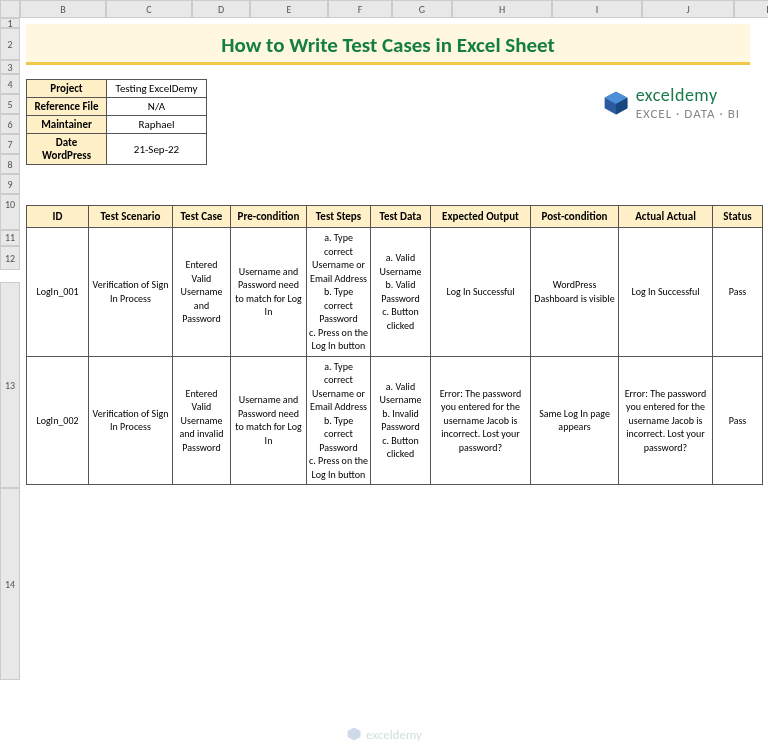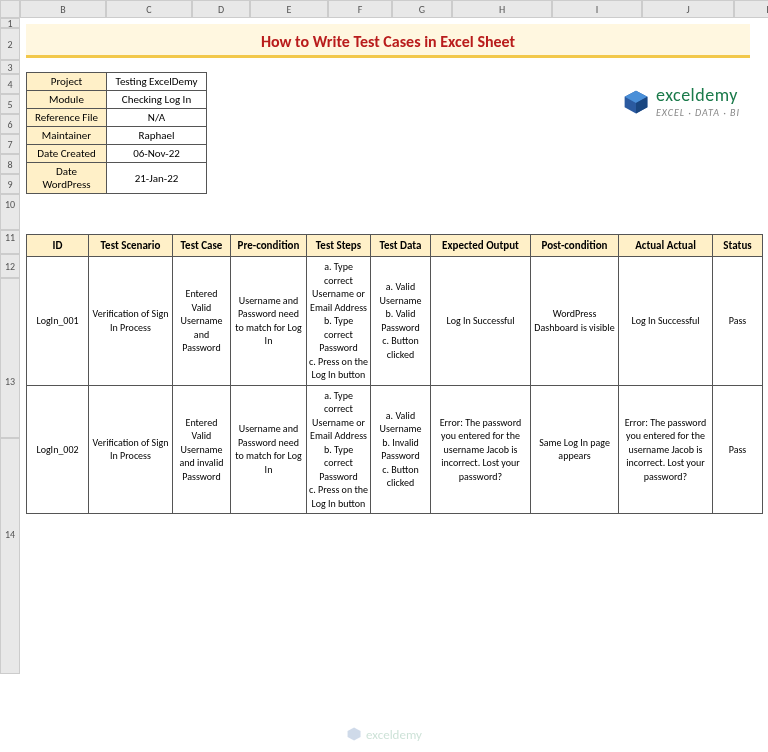--- a/index.html
+++ b/index.html
@@ -13,57 +13,57 @@
     overflow: hidden;
     position: relative;
   }
   .content {
     position: absolute;
     left: 26px;
     top: 24px;
     width: 724px;
   }
   .title {
-    font-size: 16px;
+    font-size: 21px;
     font-weight: bold;
-    color: #b91c1c;
+    color: #15803d;
     text-align: center;
     padding: 8px 0 4px 0;
     background: #fff7e0;
     border-bottom: 3px solid #f2c84b;
   }
   .meta-table {
     margin-top: 14px;
     border-collapse: collapse;
   }
   .meta-table td {
     border: 1px solid #555;
     padding: 2px 6px;
     font-size: 11px;
     text-align: center;
   }
   .meta-label {
     background: #fff0c8;
-    font-weight: normal;
+    font-weight: bold;
     width: 80px;
   }
   .meta-val { width: 100px; margin-left: 30px; }
   .logo {
     position: absolute;
     right: 10px;
     top: 60px;
     display: flex;
     align-items: center;
     gap: 6px;
   }
   .logo-icon {
     width: 28px; height: 28px;
   }
   .logo-text { font-size: 18px; font-weight: 500; color: #1a7a4a; letter-spacing: 0.5px; }
-  .logo-sub { font-size: 10px; color: #888; letter-spacing: 1px; font-style: italic; }
+  .logo-sub { font-size: 13px; color: #888; letter-spacing: 1px; }
   .main-table {
     margin-top: 40px;
     border-collapse: collapse;
     width: 100%;
     table-layout: fixed;
   }
   .main-table th {
     background: #fff0c8;
     border: 1px solid #555;
     font-weight: bold;
@@ -137,54 +137,46 @@
     <div style="height: 10px; line-height: 10px;">1</div>
     <div style="height: 32px; line-height: 32px;">2</div>
     <div style="height: 14px; line-height: 14px;">3</div>
     <div style="height: 20px; line-height: 20px;">4</div>
     <div style="height: 20px; line-height: 20px;">5</div>
     <div style="height: 20px; line-height: 20px;">6</div>
     <div style="height: 20px; line-height: 20px;">7</div>
     <div style="height: 20px; line-height: 20px;">8</div>
     <div style="height: 20px; line-height: 20px;">9</div>
     <div style="height: 36px; line-height: 20px;">10</div>
-    <div style="height: 24px; line-height: 14px;">11</div>
+    <div style="height: 16px; line-height: 14px;">11</div>
     <div style="height: 24px; line-height: 24px;">12</div>
-    <div style="height: 160px; line-height: 206px;">13</div>
-    <div style="height: 236px; line-height: 192px;">14</div>
+    <div style="height: 206px; line-height: 206px; margin-top: 12px;">13</div>
+    <div style="height: 192px; line-height: 192px;">14</div>
   </div>
 
 <div class="content">
   <div class="title">How to Write Test Cases in Excel Sheet</div>
 
   <table class="meta-table">
     <tbody id="meta-body">
         <tr>
           <td class="meta-label">Project</td>
           <td class="meta-val">Testing ExcelDemy</td>
         </tr>
         <tr>
-          <td class="meta-label">Module</td>
-          <td class="meta-val">Checking Log In</td>
-        </tr>
-        <tr>
           <td class="meta-label">Reference File</td>
           <td class="meta-val">N/A</td>
         </tr>
         <tr>
           <td class="meta-label">Maintainer</td>
           <td class="meta-val">Raphael</td>
         </tr>
         <tr>
-          <td class="meta-label">Date Created</td>
-          <td class="meta-val">06-Nov-22</td>
-        </tr>
-        <tr>
           <td class="meta-label">Date WordPress</td>
-          <td class="meta-val">21-Jan-22</td>
+          <td class="meta-val">21-Sep-22</td>
         </tr>
       </tbody>
   </table>
 
   <div class="logo">
     <svg class="logo-icon" viewBox="0 0 32 32">
       <polygon points="16,3 29,10 29,22 16,29 3,22 3,10" fill="#2b5aa0"></polygon>
       <polygon points="16,3 29,10 16,17 3,10" fill="#4a8fd8"></polygon>
       <polygon points="16,17 29,10 29,22 16,29" fill="#1a4680"></polygon>
     </svg>

